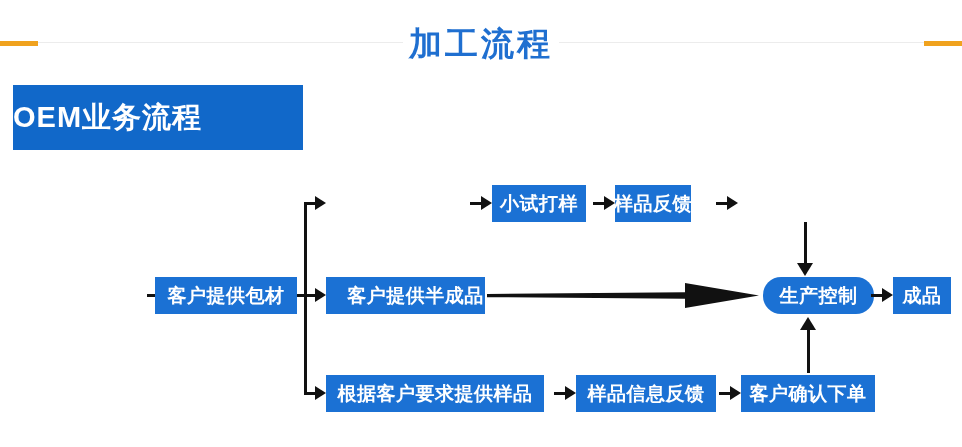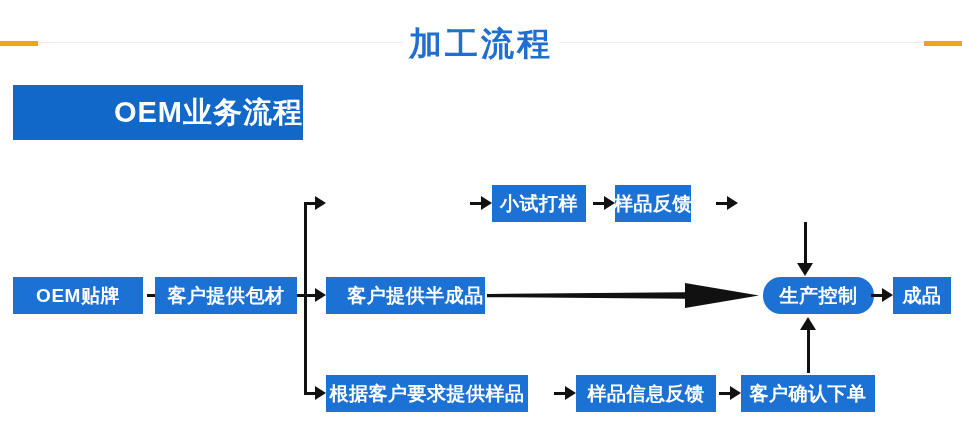--- a/index.html
+++ b/index.html
@@ -63,25 +63,25 @@
     background: #ffffff;
     padding: 0 6px;
   }
 
   
   .banner {
     position: absolute;
     left: 13px;
     top: 85px;
     width: 290px;
-    height: 55px;
+    height: 65px;
     background: #1168c9;
     display: flex;
     align-items: center;
-    justify-content: flex-end;
+    justify-content: flex-start;
   }
   .banner-text {
     color: #ffffff;
     font-size: 29px;
     font-weight: bold;
     letter-spacing: 1px;
     line-height: 1;
     white-space: nowrap;
   }
 
@@ -180,21 +180,20 @@
       <span class="dash"></span>
       <span class="header-title">加工流程</span>
       <span class="dash"></span>
     </div>
   </div>
 
   <div class="banner">
     <span class="banner-text">OEM业务流程</span>
   </div>
 
-  <div class="node" style="left:13px; top:277px; width:130px;">OEM贴牌</div>
 
   <div class="arrow-h" style="left:147px; top:286px; width:26px;">
     <span class="shaft"></span>
       <span class="head"></span>
   </div>
 
   <div class="node" style="left:155px; top:277px; width:142px;">客户提供包材</div>
 
   <div class="trunk" style="left:304px; top:203px; height:190px;"></div>
   <div class="branch-stub" style="left:297px; top:294px; width:10px;"></div>
@@ -248,21 +247,21 @@
 
   <div class="node" style="left:763px; top:277px; width:111px;border-radius:18px;">生产控制</div>
 
   <div class="arrow-h" style="left:871px; top:286px; width:22px;">
     <span class="shaft"></span>
       <span class="head"></span>
   </div>
 
   <div class="node" style="left:893px; top:277px; width:58px;">成品</div>
 
-  <div class="node" style="left:326px; top:375px; width:202px;">根据客户要求提供样品</div>
+  <div class="node" style="left:326px; top:375px; width:218px;">根据客户要求提供样品</div>
 
   <div class="arrow-h" style="left:554px; top:384px; width:22px;">
     <span class="shaft"></span>
       <span class="head"></span>
   </div>
 
   <div class="node" style="left:576px; top:375px; width:140px;">样品信息反馈</div>
 
   <div class="arrow-h" style="left:719px; top:384px; width:22px;">
     <span class="shaft"></span>

